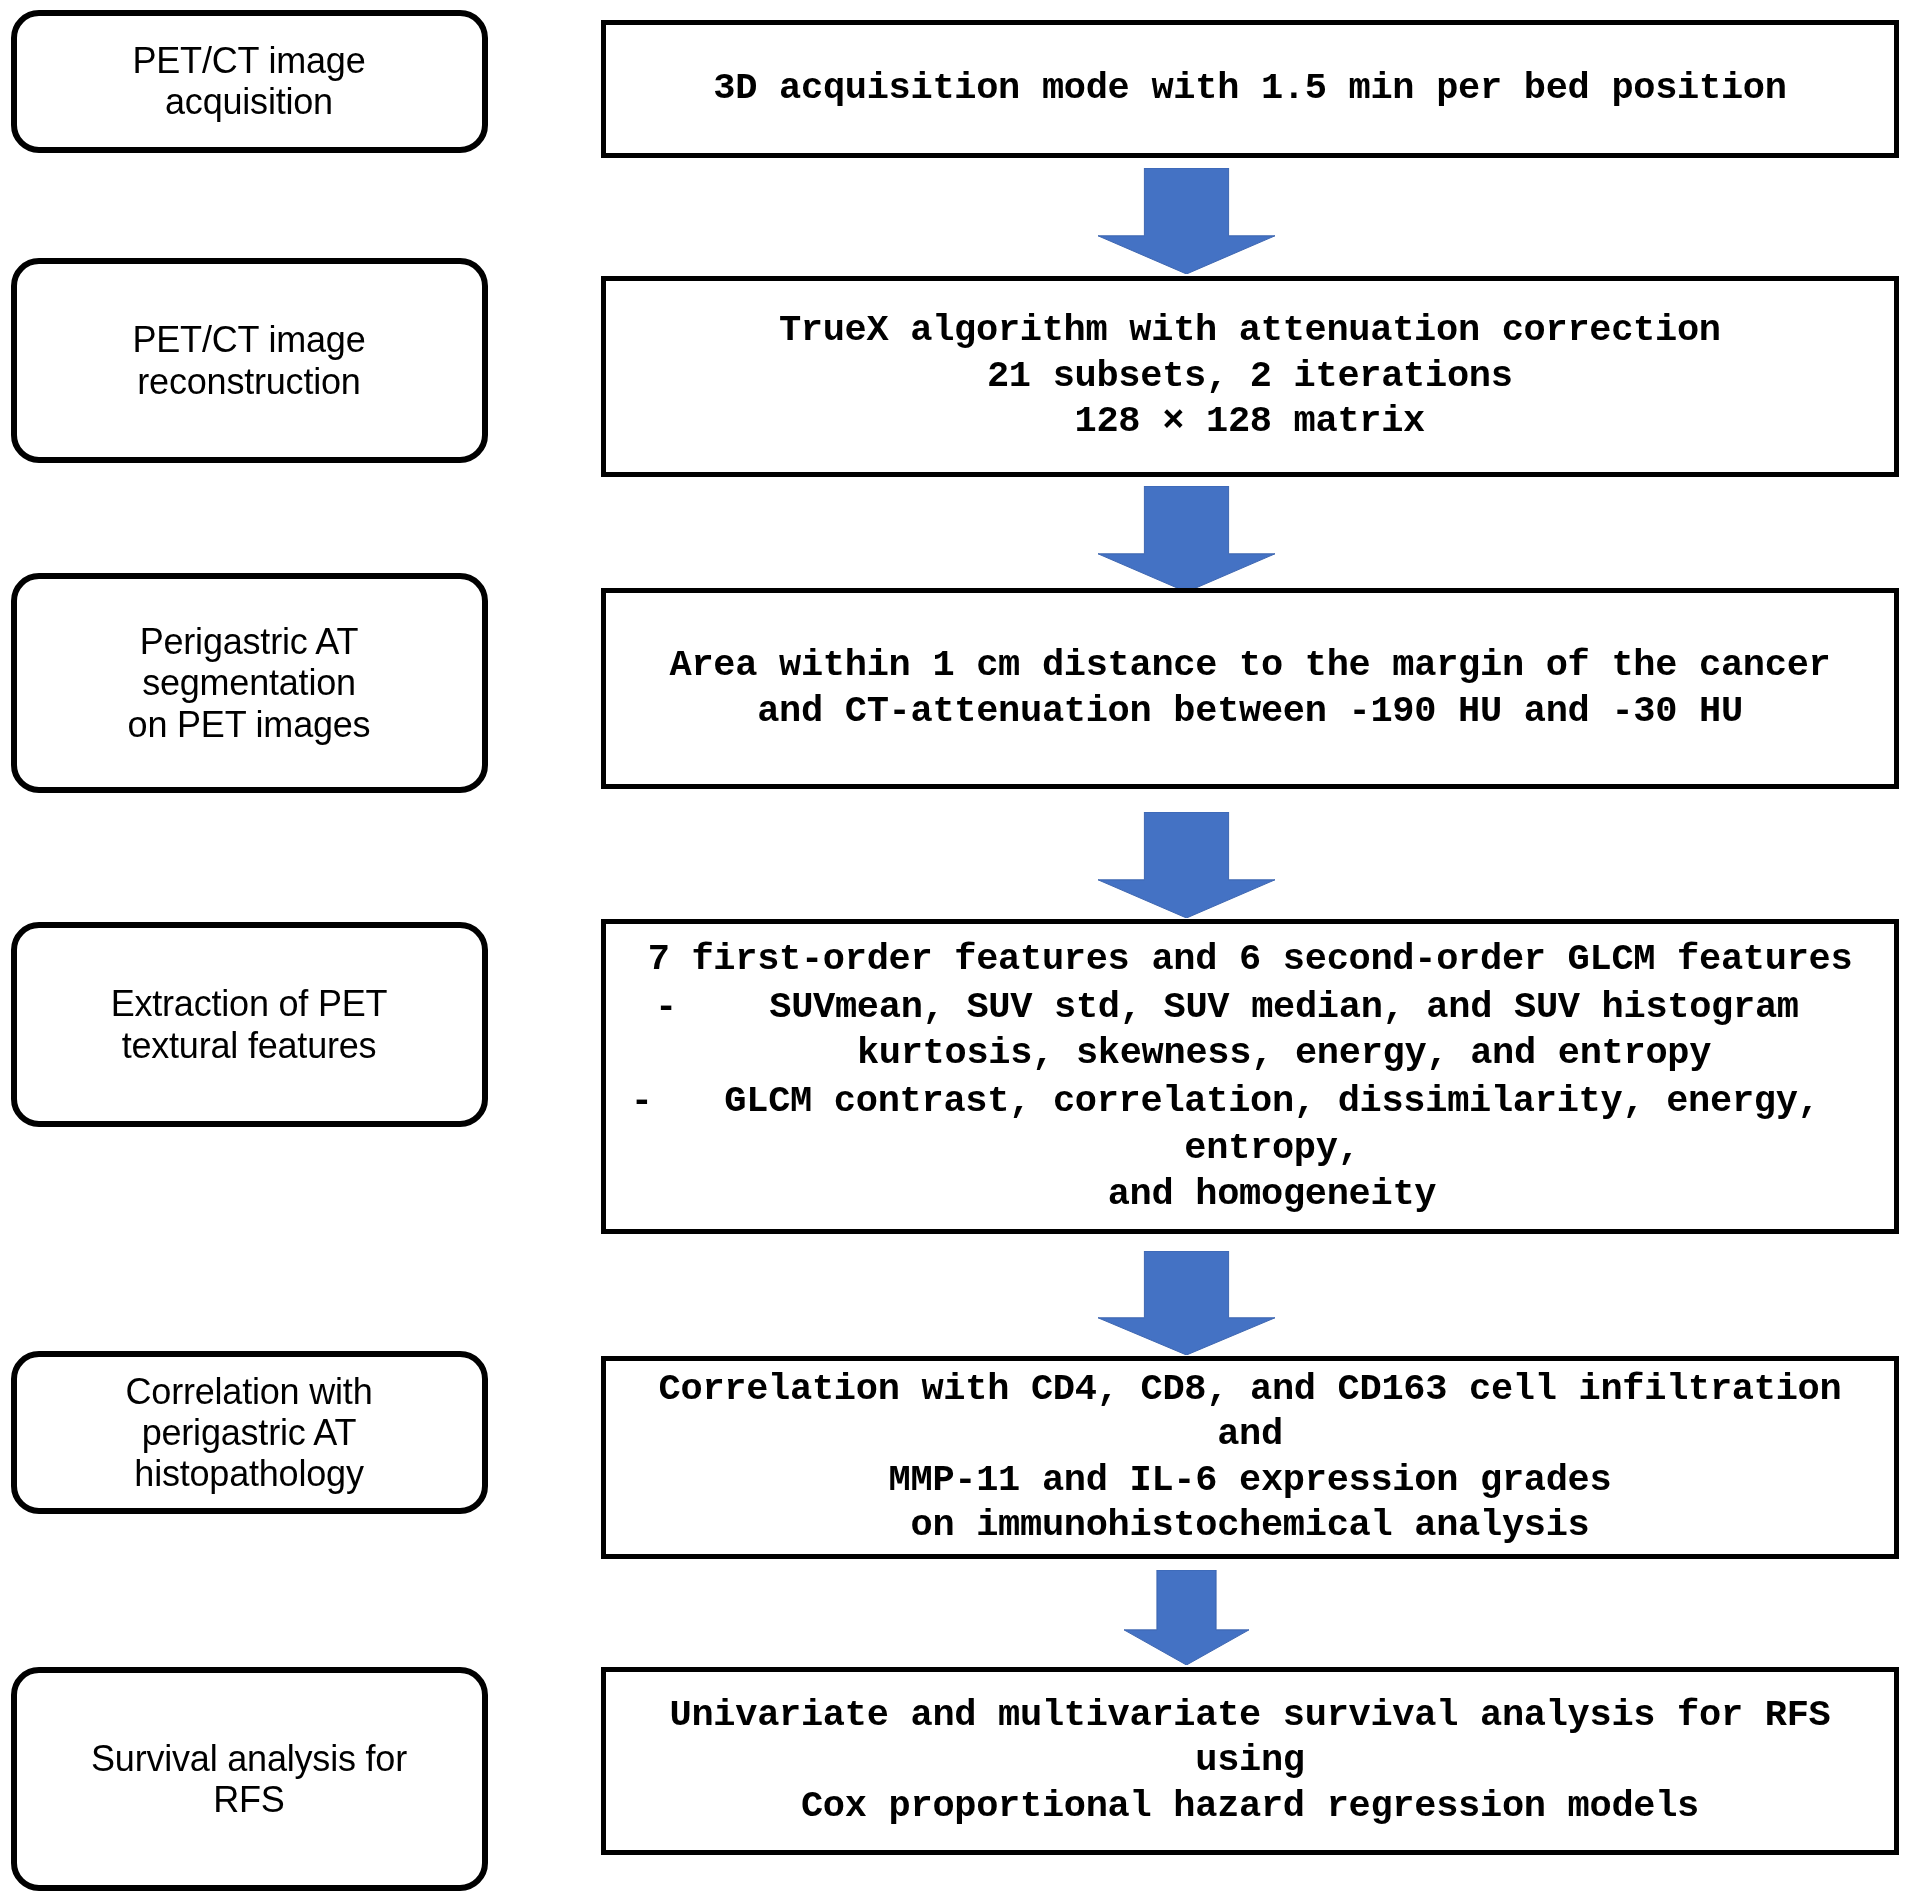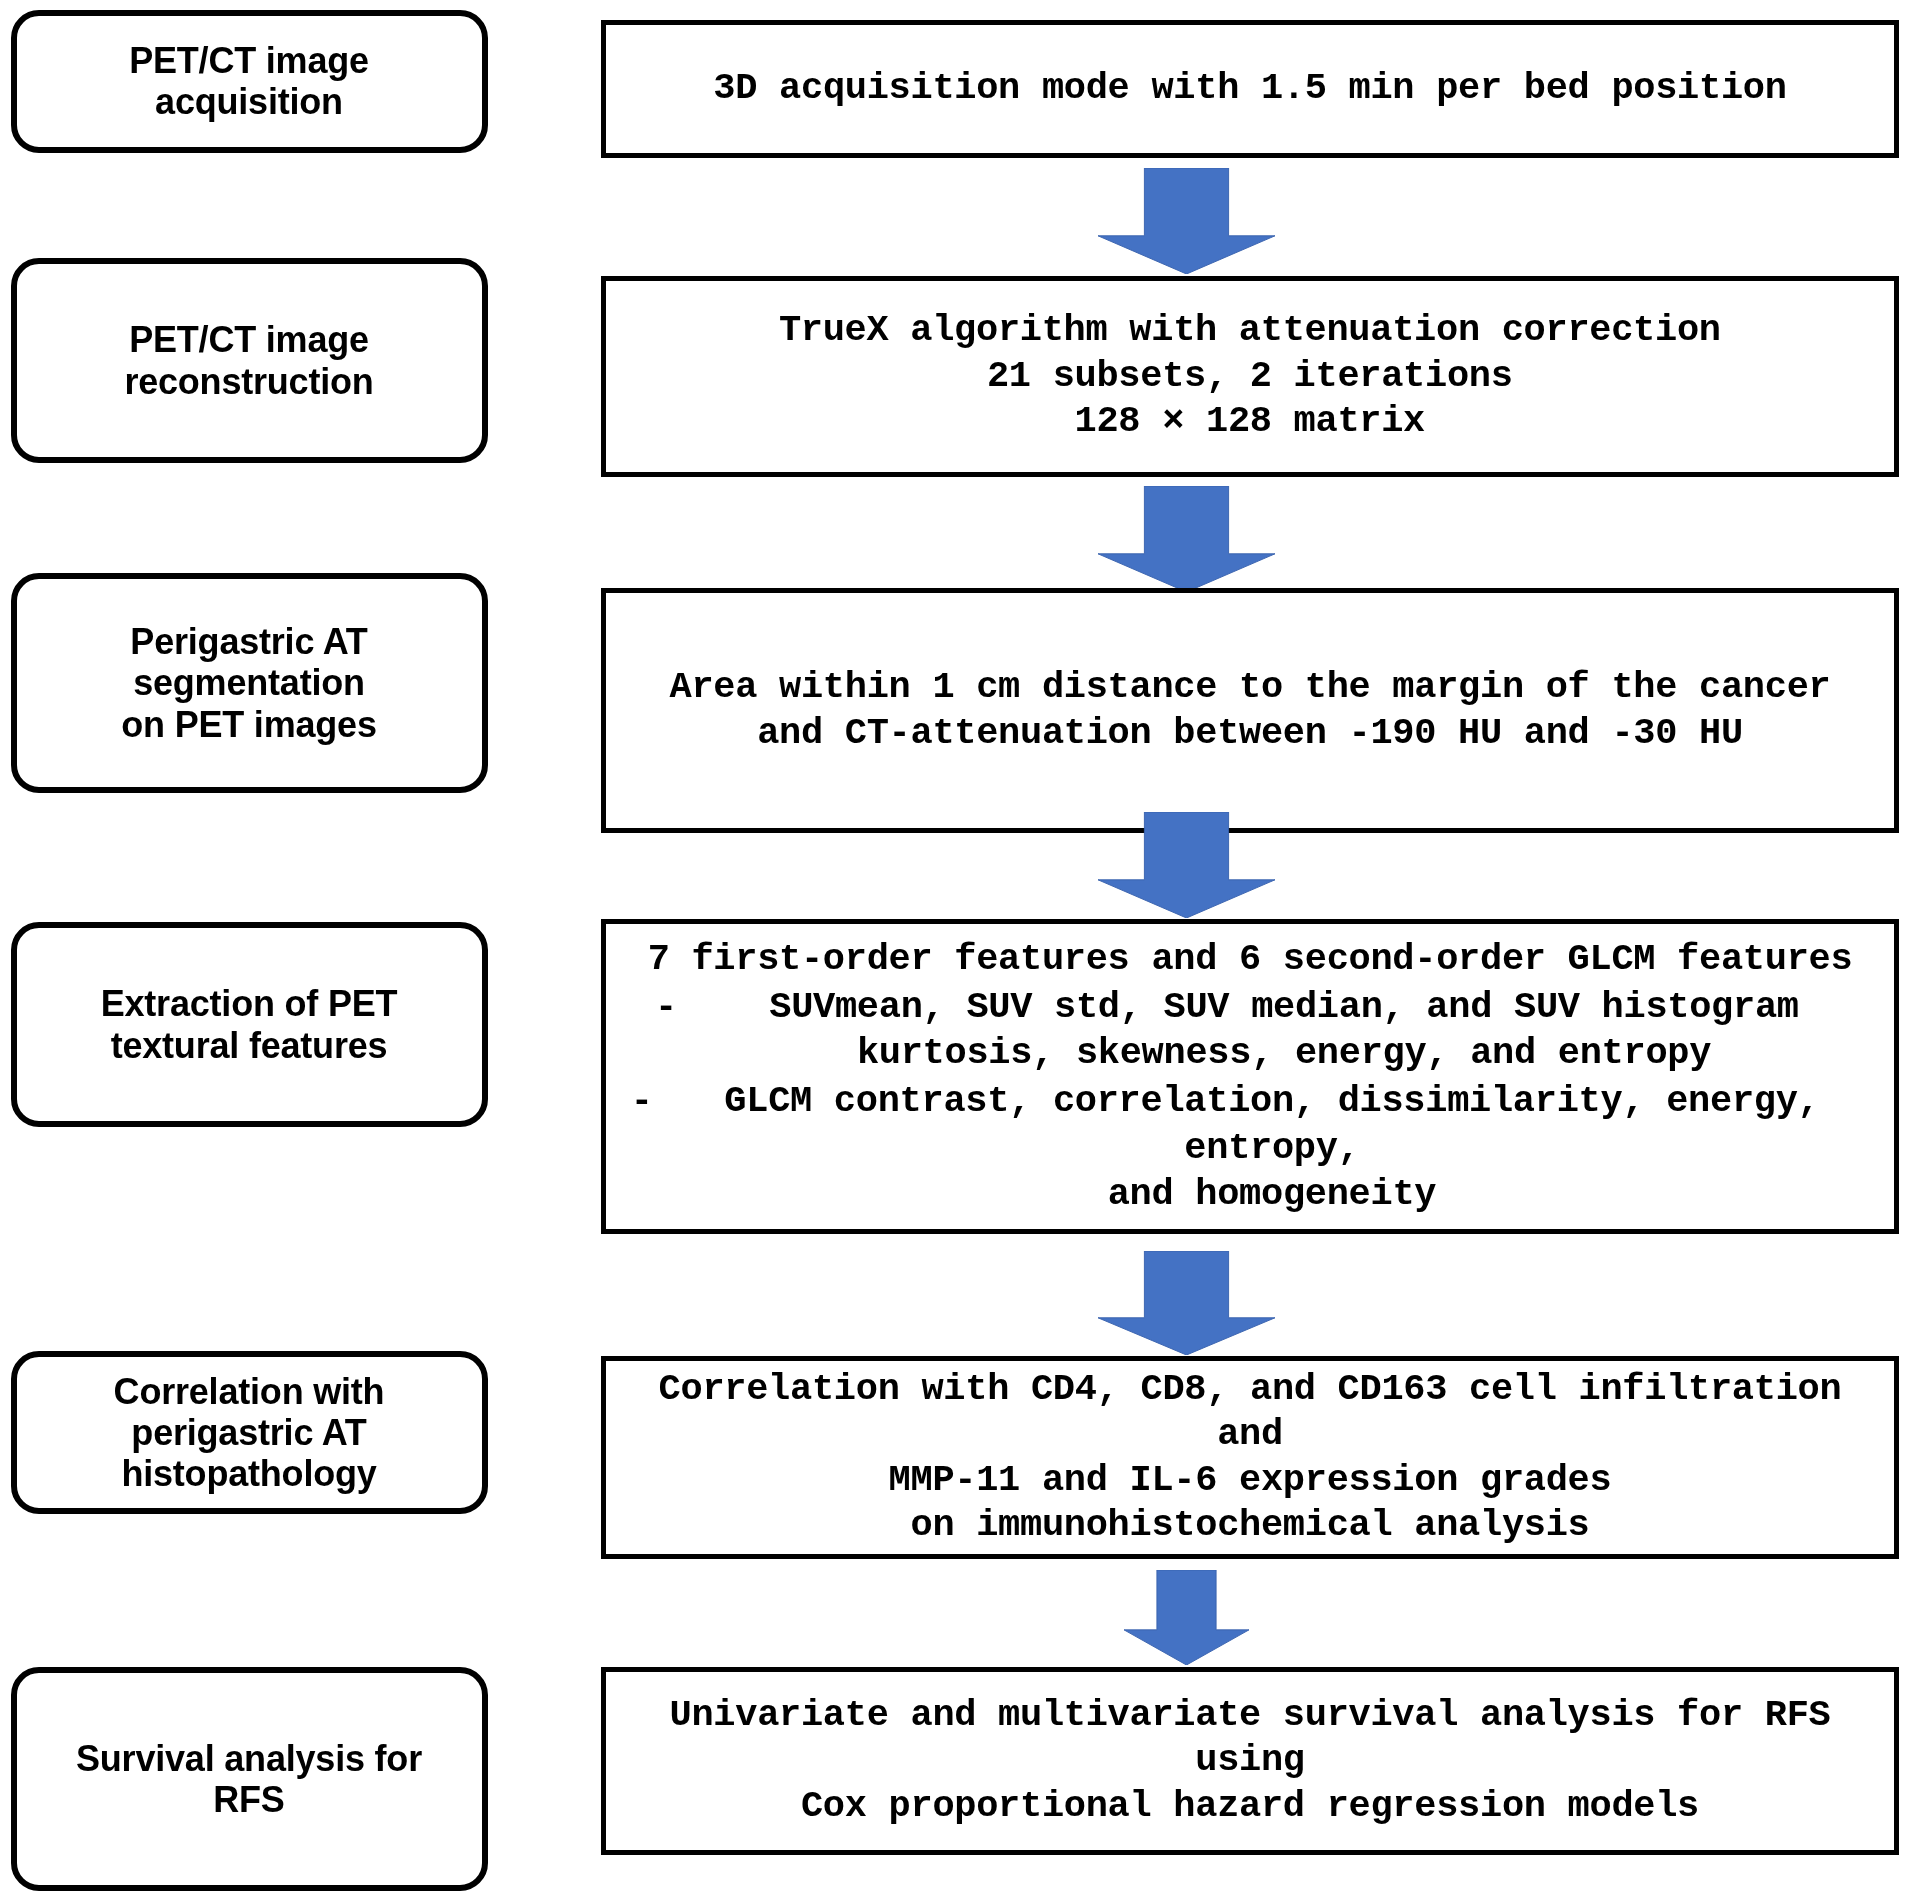--- a/index.html
+++ b/index.html
@@ -29,21 +29,21 @@
     border: 6.7px solid #000000;
     border-radius: 28px;
     background: #ffffff;
     display: flex;
     align-items: center;
     justify-content: center;
     text-align: center;
     padding: 4.8px 10.5px;
   }
   .stage-label {
-    font-weight: bold;
+    font-weight: normal;
     font-size: 36px;
     line-height: 1.14;
     letter-spacing: -0.2px;
     white-space: pre-line;
   }
 
   
   .detail-box {
     position: absolute;
     left: 601px;
@@ -139,21 +139,21 @@
     <svg viewBox="0 0 370 222" preserveAspectRatio="none" xmlns="http://www.w3.org/2000/svg">
       <polygon points="97,0 273,0 273,142 370,142 185,222 0,142 97,142" fill="#4472C4" stroke="#3A63AE" stroke-width="2"></polygon>
     </svg>
   </span>
 
   <div class="stage-box" style="top:573px; height:220px;">
     <div class="stage-label">Perigastric AT
 segmentation
 on PET images</div>
   </div>
-  <div class="detail-box" style="top:588px; height:245px;">
+  <div class="detail-box" style="top:588px; height:201px;">
     <div class="detail-text">Area within 1 cm distance to the margin of the cancer
 and CT-attenuation between -190 HU and -30 HU</div>
   </div>
 
   <span class="arrow" style="left:1098px; top:812px; width:177px; height:106px;">
     <svg viewBox="0 0 370 222" preserveAspectRatio="none" xmlns="http://www.w3.org/2000/svg">
       <polygon points="97,0 273,0 273,142 370,142 185,222 0,142 97,142" fill="#4472C4" stroke="#3A63AE" stroke-width="2"></polygon>
     </svg>
   </span>
 

